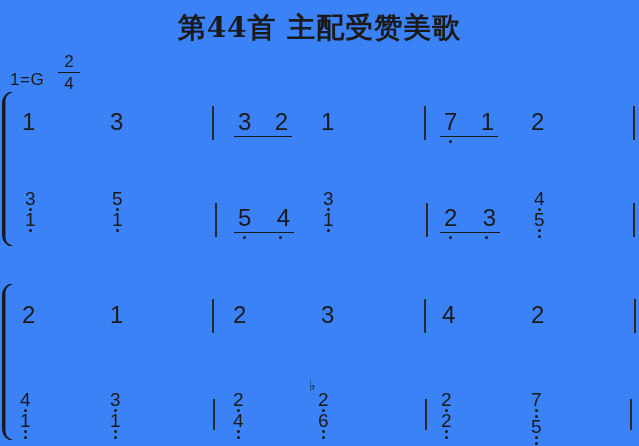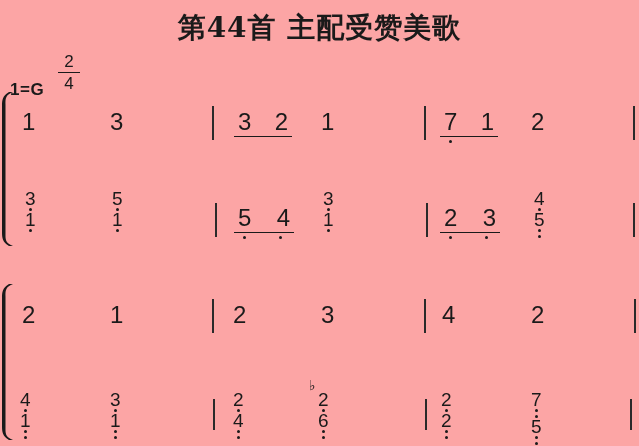--- a/index.html
+++ b/index.html
@@ -1,25 +1,25 @@
 <!DOCTYPE html>
 <html><head>
 <meta charset="utf-8">
 <style>
   html,body{margin:0;padding:0;background:#fff;}
   .sheet{
-    position:relative;width:639px;height:446px;background:#fca5a5;
+    position:relative;width:639px;height:446px;background:#3b82f6;
     font-family:"Liberation Sans","DejaVu Sans",sans-serif;color:#1a1a1a;overflow:hidden;
   }
   .title{
     position:absolute;top:13px;left:0;width:100%;text-align:center;
     font-family:"DejaVu Serif","Liberation Serif",serif;font-weight:bold;
     font-size:28px;letter-spacing:1px;line-height:1.1;
   }
-  .keysig{position:absolute;left:10px;top:81px;font-size:17px;line-height:1;letter-spacing:0.5px;font-weight:bold;}
+  .keysig{position:absolute;left:10px;top:71px;font-size:17px;line-height:1;letter-spacing:0.5px;}
   .fraction{
     position:absolute;left:58px;top:53px;width:22px;display:flex;flex-direction:column;
     align-items:center;font-size:17px;line-height:1;text-align:center;
   }
   .fraction .num{padding-bottom:2px;}
   .fraction .den{border-top:1.6px solid #1a1a1a;width:100%;padding-top:2px;}
   .brace{position:absolute;width:15px;}
   .note{position:absolute;line-height:1;white-space:pre;}
   .barline{position:absolute;width:1.5px;background:#2a2a2a;}
   .pair{

